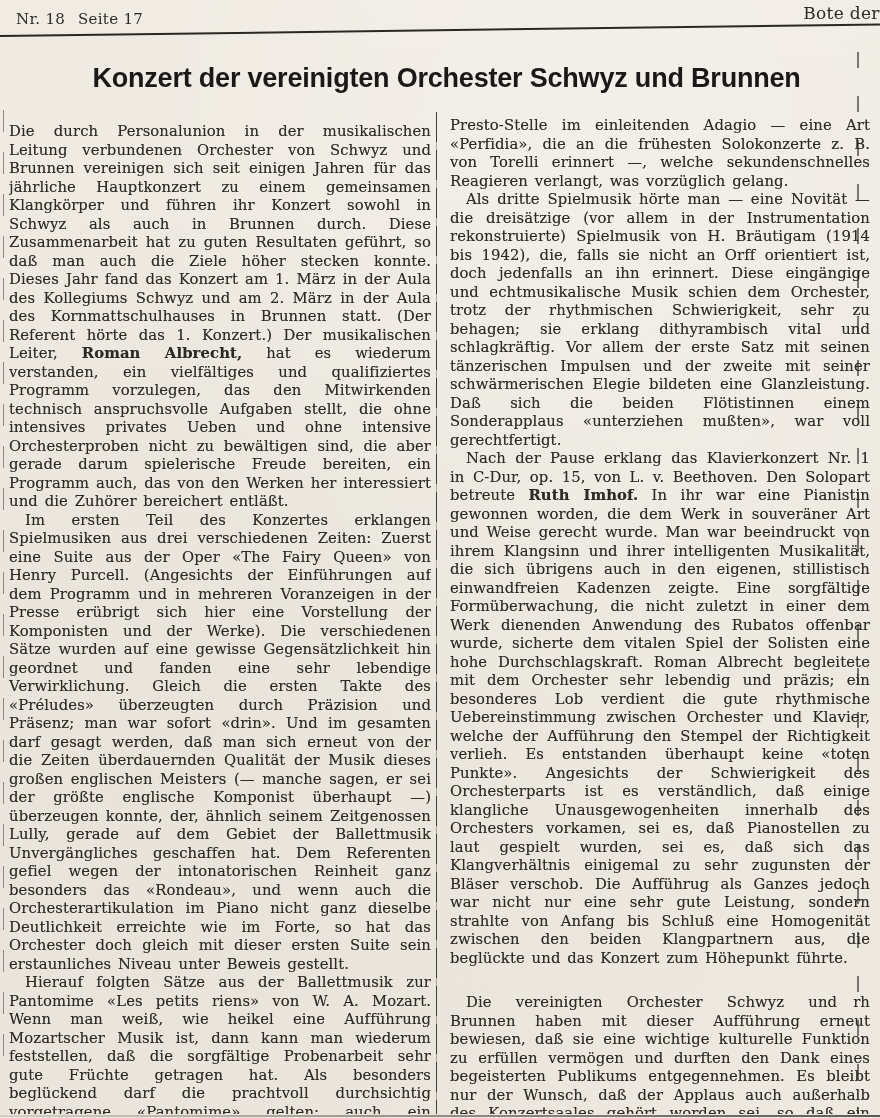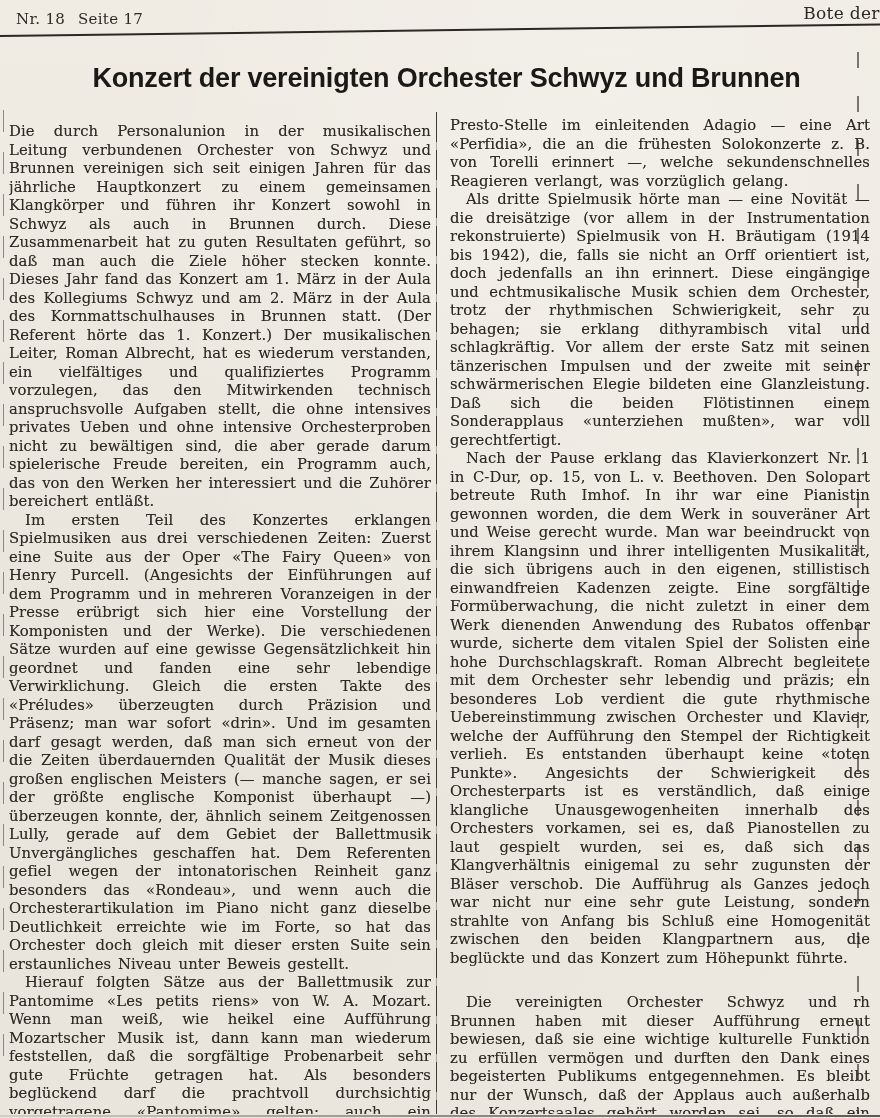--- a/index.html
+++ b/index.html
@@ -47,21 +47,21 @@
     font-size: 14.8px; line-height: 18.5px;
     word-spacing: 2px; letter-spacing: .1px;
     text-shadow: 0 0 .4px rgba(45,42,36,.45);
   }
   .col-left  { left: 9px;   top: 122px; width: 422px; bottom: 4px; }
   .col-right { left: 450px; top: 116px; width: 420px; bottom: 4px; }
 
   .para { margin: 0; }
   .para.indent { text-indent: 16px; }
   .para.gap { margin-top: 26px; }
-  .para b { font-weight: 400; }
+  .para b { font-weight: 700; }
   .sig { float: right; }
 
   
   .gutter-rule {
     position: absolute; left: 436px; top: 112px; bottom: 4px; width: 1px;
     background: repeating-linear-gradient(180deg,
       rgba(43,40,35,.9) 0 30px, rgba(43,40,35,.35) 30px 38px);
   }
   .left-edge-rule {
     position: absolute; left: 3px; top: 110px; bottom: 60px; width: 1px;

